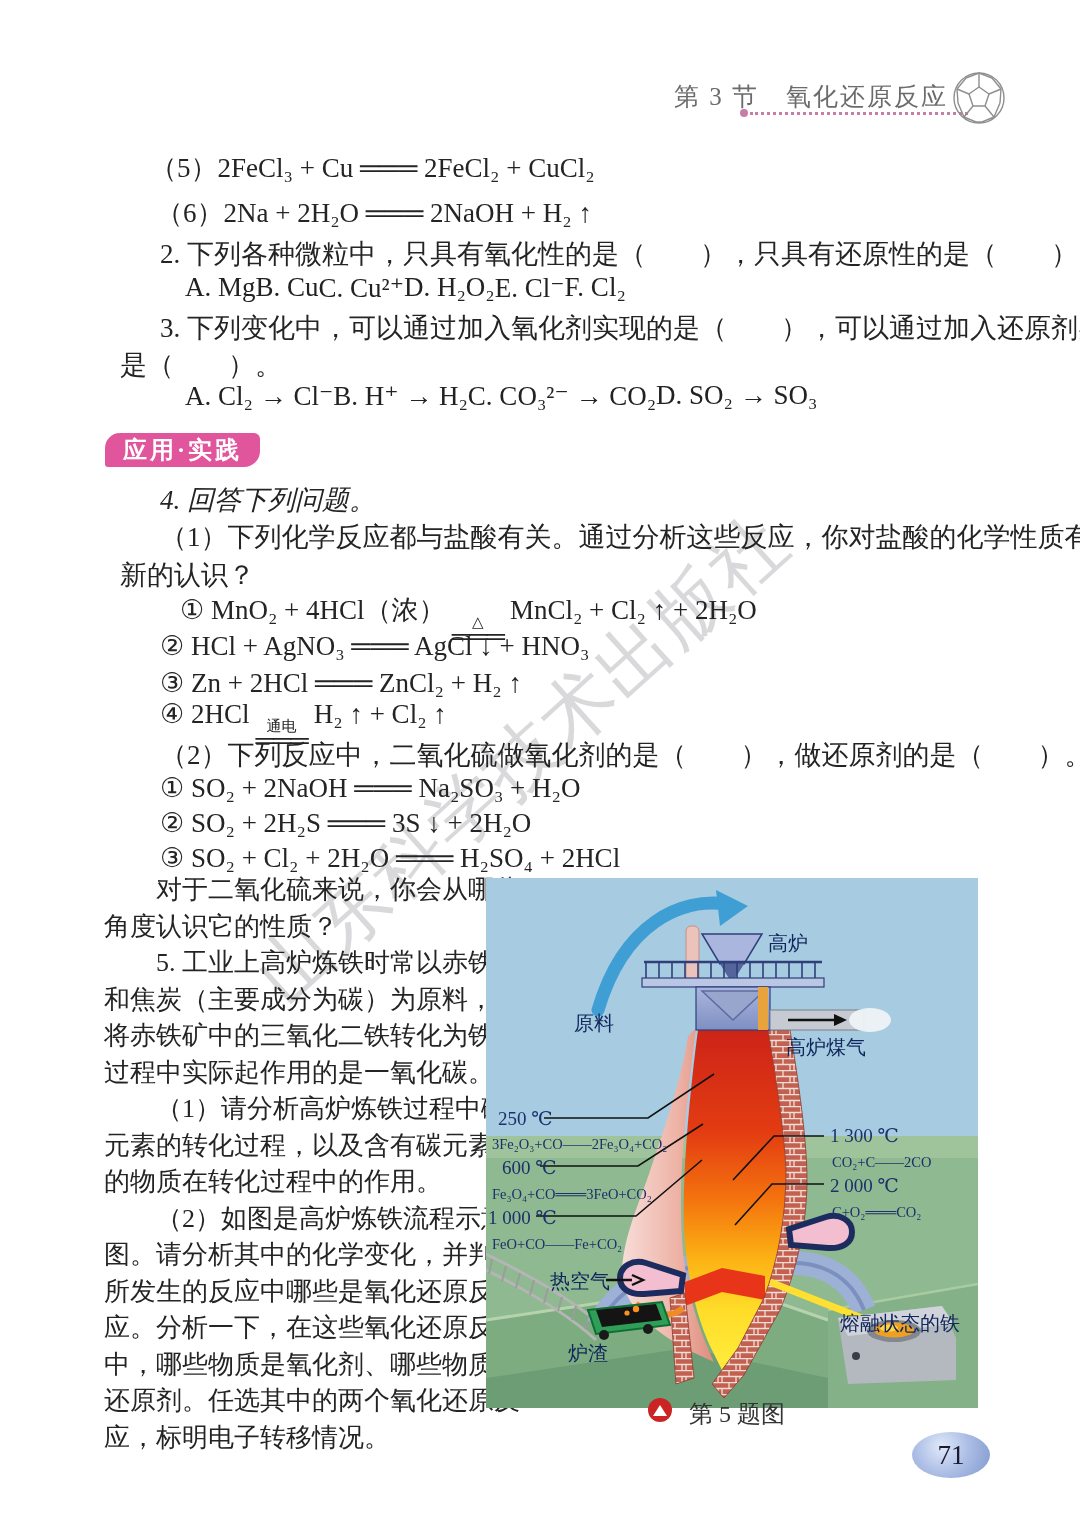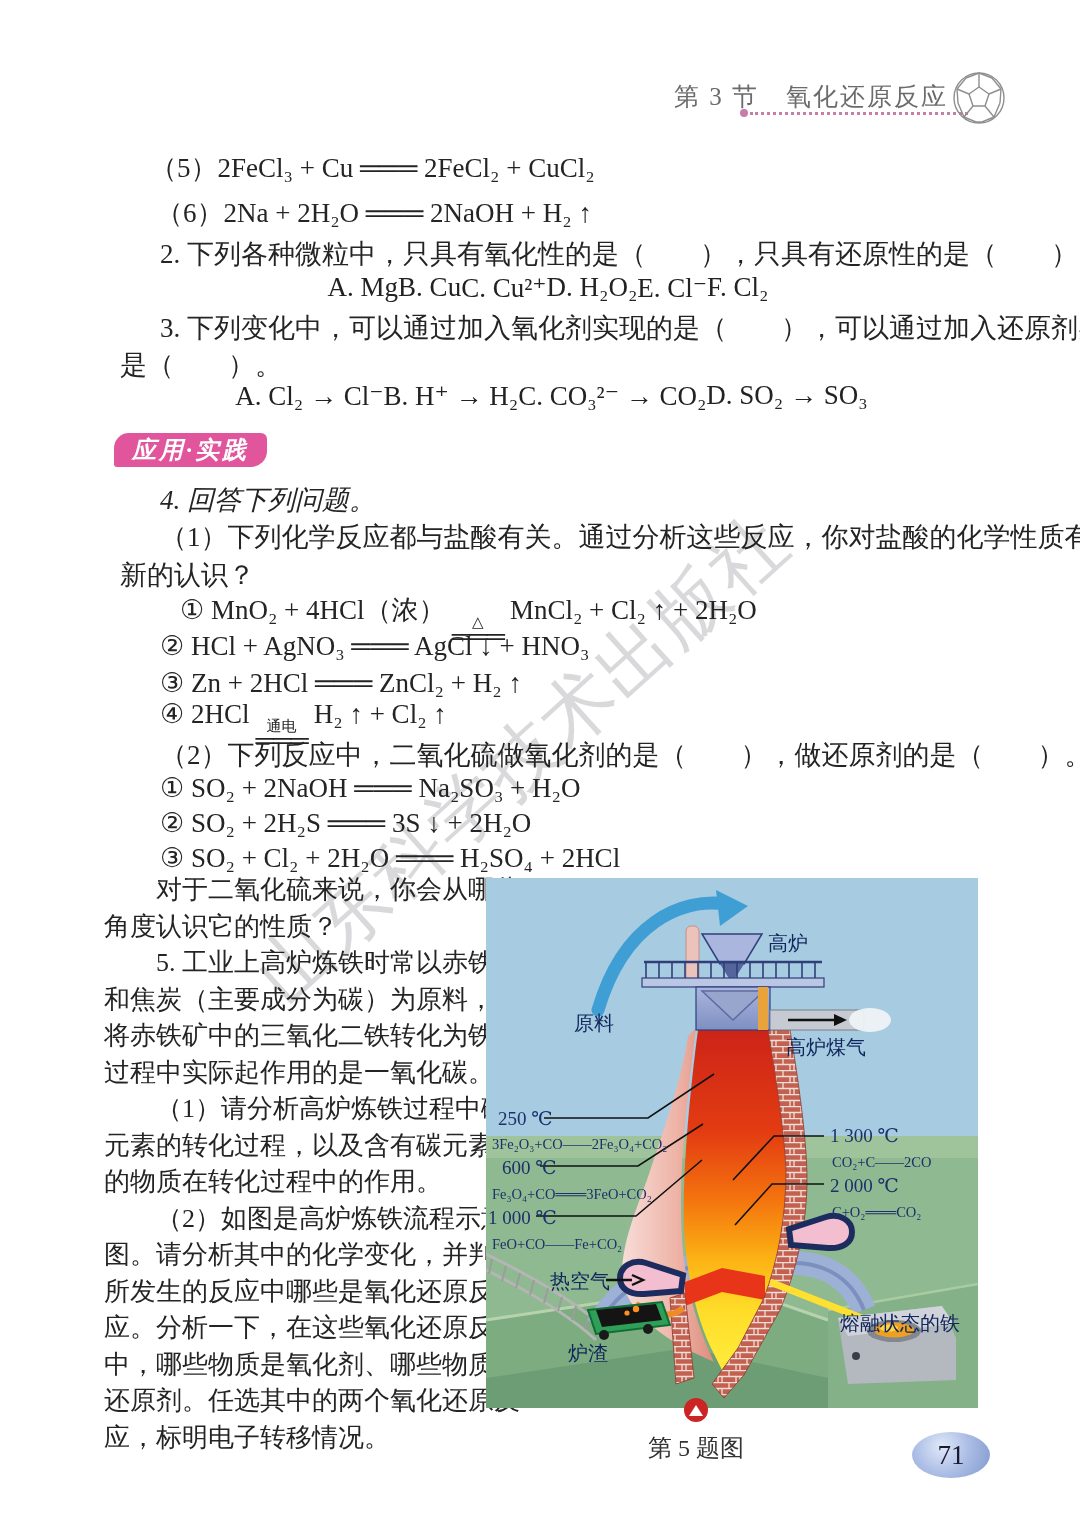--- a/index.html
+++ b/index.html
@@ -9,44 +9,44 @@
     color:#222;overflow:hidden;
   }
   .line{position:absolute;font-size:27px;white-space:nowrap;color:#242424;z-index:2;}
   
   .hdr-title{position:absolute;top:80px;right:132px;font-size:25px;color:#6b6b6b;letter-spacing:2px;z-index:2;}
   .hdr-dots{position:absolute;top:112px;right:112px;width:218px;border-bottom:3px dotted #c87ca8;z-index:2;}
   .hdr-dots .dot{position:absolute;left:-10px;top:-3px;width:8px;height:8px;border-radius:50%;background:#c87ca8;}
   .hdr-icon{position:absolute;top:70px;right:73px;z-index:2;}
   
   .badge{
-    position:absolute;left:114px;top:433px;height:34px;line-height:34px;
+    position:absolute;left:105px;top:433px;height:34px;line-height:34px;
     padding:0 18px;background:#e0559b;color:#fff;font-size:24px;letter-spacing:3px;
-    border-radius:15px 6px 16px 3px;z-index:2;font-weight:bold;font-style:italic;
+    border-radius:15px 6px 16px 3px;z-index:2;font-weight:bold;
   }
   
   .eqc{display:inline-flex;flex-direction:column;align-items:center;vertical-align:-8px;margin:0 6px;}
   .eqc .t{font-size:15px;line-height:14px;color:#242424;}
   .eqc .b{font-size:26px;line-height:15px;letter-spacing:-1px;}
   
-  .optrow{position:absolute;display:flex;justify-content:center;font-size:27px;z-index:2;}
+  .optrow{position:absolute;display:flex;justify-content:flex-start;font-size:27px;z-index:2;}
   .optrow span{white-space:nowrap;}
   
   .q5col{position:absolute;left:104px;top:872px;width:378px;z-index:2;}
   .q5col div{height:36.5px;font-size:26px;white-space:nowrap;color:#242424;}
   .q5col .ind{padding-left:52px;}
   
   .watermark{
     position:absolute;left:268px;top:938px;z-index:1;
     font-size:74px;color:rgba(185,185,192,0.55);letter-spacing:2px;white-space:nowrap;
     transform:rotate(-42deg);transform-origin:0 50%;pointer-events:none;
   }
   
   .figure{position:absolute;left:486px;top:878px;width:492px;height:530px;z-index:2;}
-  .caption{position:absolute;left:648px;top:1398px;display:flex;align-items:center;gap:10px;z-index:2;flex-direction:column;}
+  .caption{position:absolute;left:648px;top:1398px;display:flex;align-items:flex-start;gap:17px;z-index:2;}
   .cap-icon{width:24px;height:24px;border-radius:50%;background:#cc2424;display:flex;align-items:center;justify-content:center;}
   .cap-icon .tri{width:0;height:0;border-left:7px solid transparent;border-right:7px solid transparent;border-bottom:11px solid #ffffff;}
   .cap-text{font-size:24px;color:#333;}
   
   .pagenum{
     position:absolute;left:912px;top:1432px;width:78px;height:46px;border-radius:50%;
     background:radial-gradient(circle at 38% 32%, #dfe9f8 0%, #aebfe6 45%, #7e97cc 100%);
     display:flex;align-items:center;justify-content:center;font-size:27px;color:#1a1a30;z-index:2;text-align:center;
   }
 </style>

